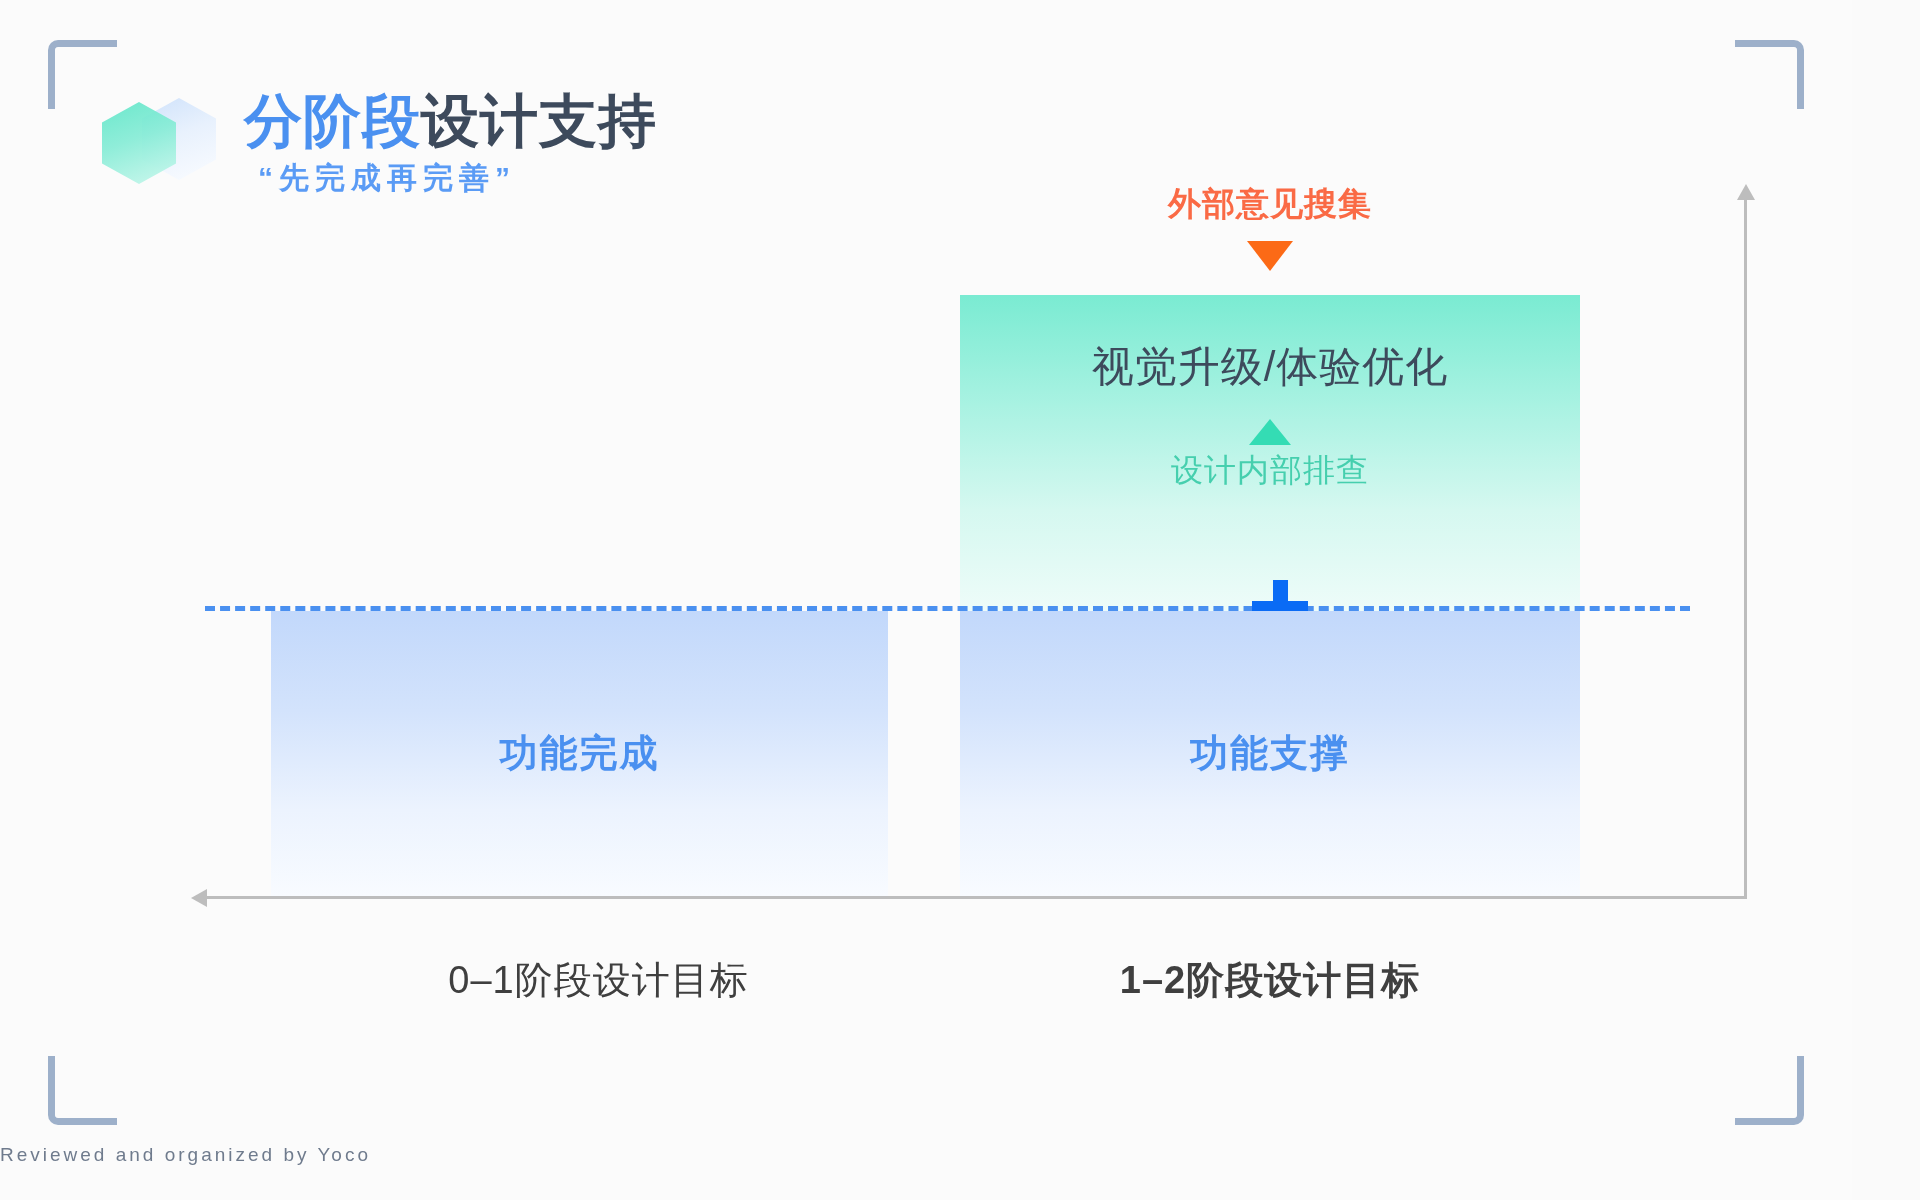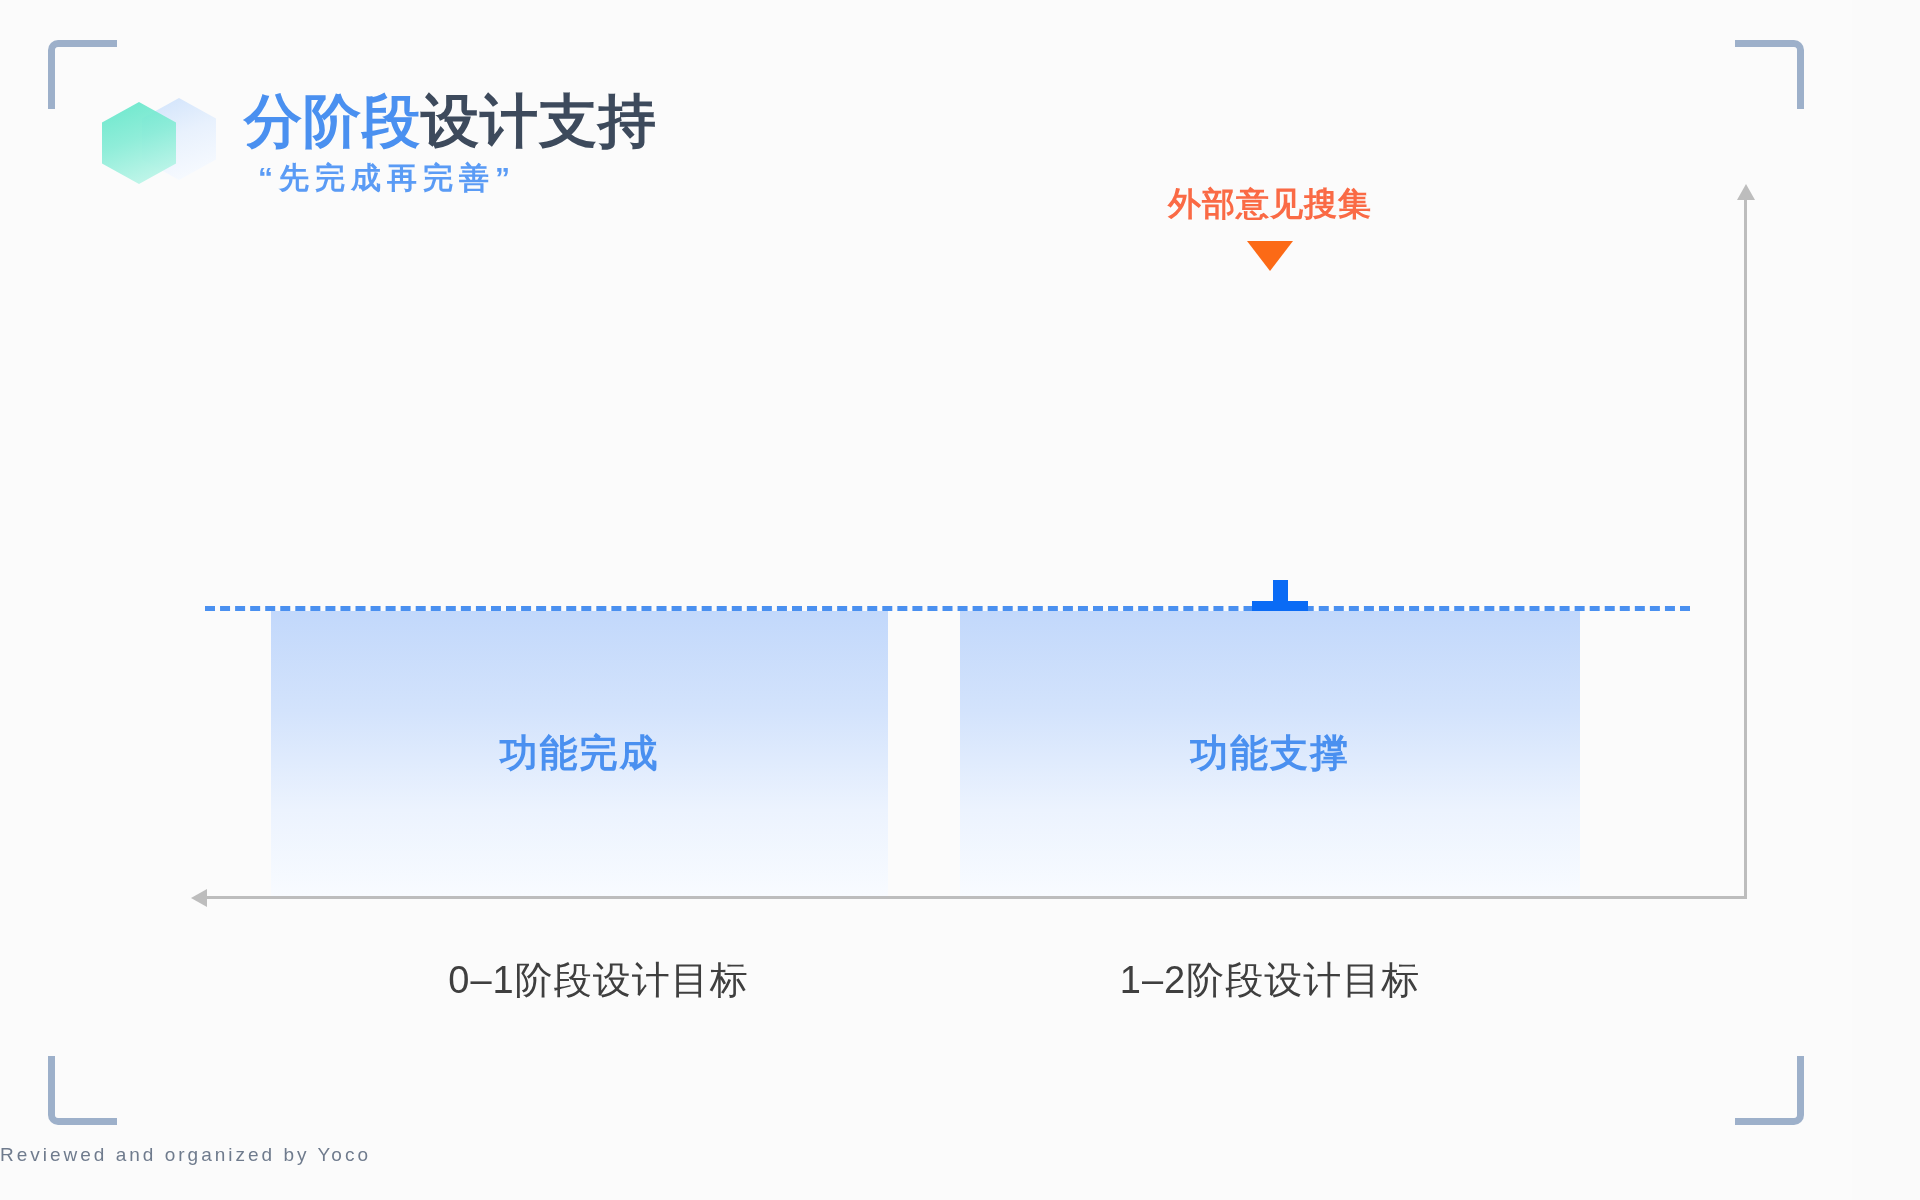--- a/index.html
+++ b/index.html
@@ -246,21 +246,21 @@
   .cat-label {
     position: absolute;
     top: 955px;
     font-size: 38px;
     font-weight: 500;
     color: #3f3f3f;
     text-align: center;
     letter-spacing: 1px;
   }
   #cat-left  { left: 290px; width: 617px; }
-  #cat-right { left: 960px; width: 620px; }
+  #cat-right { left: 960px; width: 620px; font-weight: bold; }
 
   
   #footer {
     position: absolute;
     left: 0;
     top: 1144px;
     width: 1920px;
     text-align: left;
     font-size: 19px;
     color: #6f7b8d;
@@ -288,20 +288,25 @@
     </div>
   </div>
 
   <div id="chart">
 
     <div id="ext-annotation">
       <div id="ext-label">外部意见搜集</div>
       <div id="ext-downtri"></div>
     </div>
 
+    <div class="bar bar-teal" id="bar-right-teal">
+      <div id="teal-title">视觉升级/体验优化</div>
+      <div id="teal-uptri"></div>
+      <div id="teal-caption">设计内部排查</div>
+    </div>
 
     <div class="dashed-line"></div>
 
     <div id="plus-marker">
       <div class="v"></div>
       <div class="h"></div>
     </div>
 
     <div class="bar bar-blue" id="bar-left">
       <span class="bar-label">功能完成</span>

